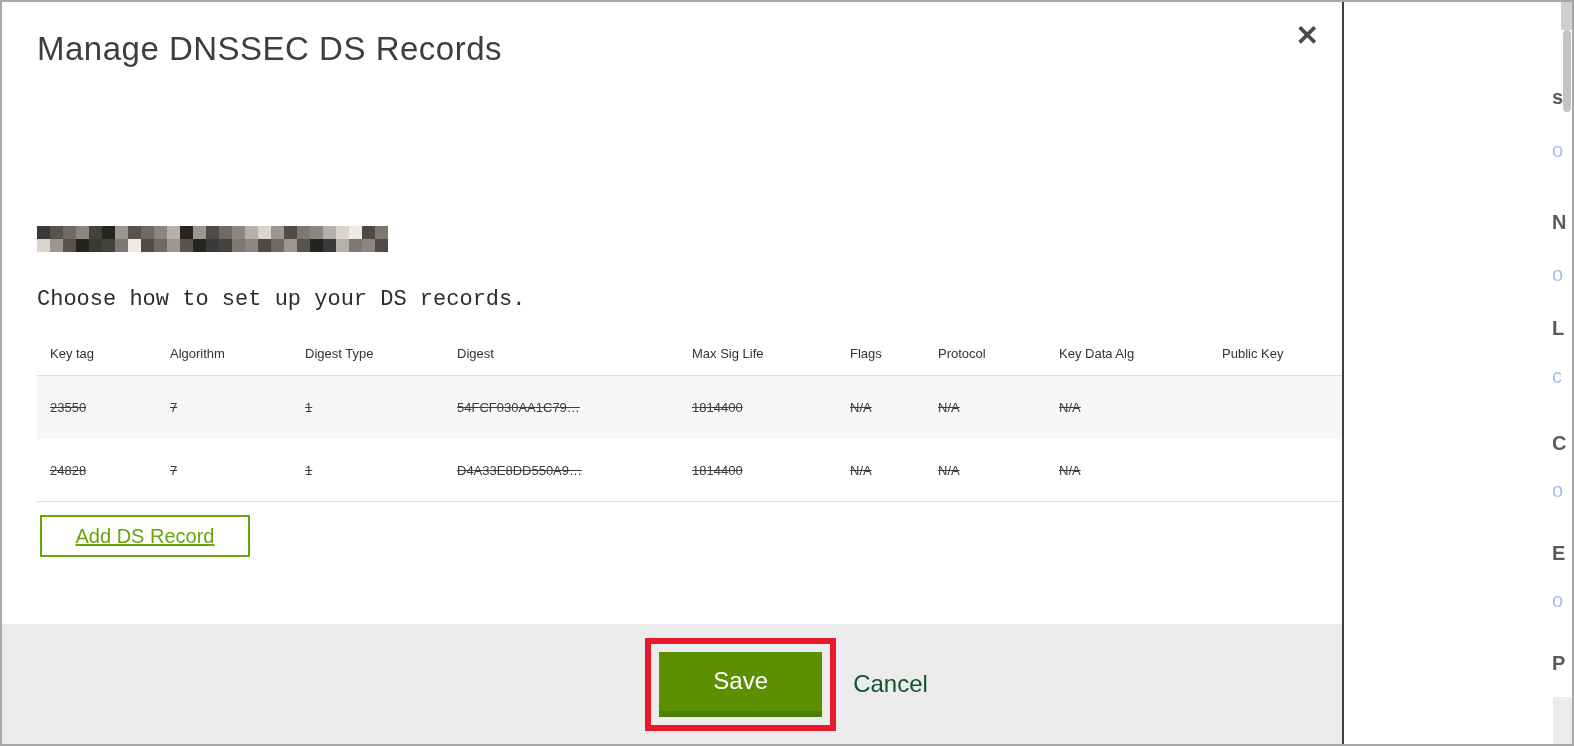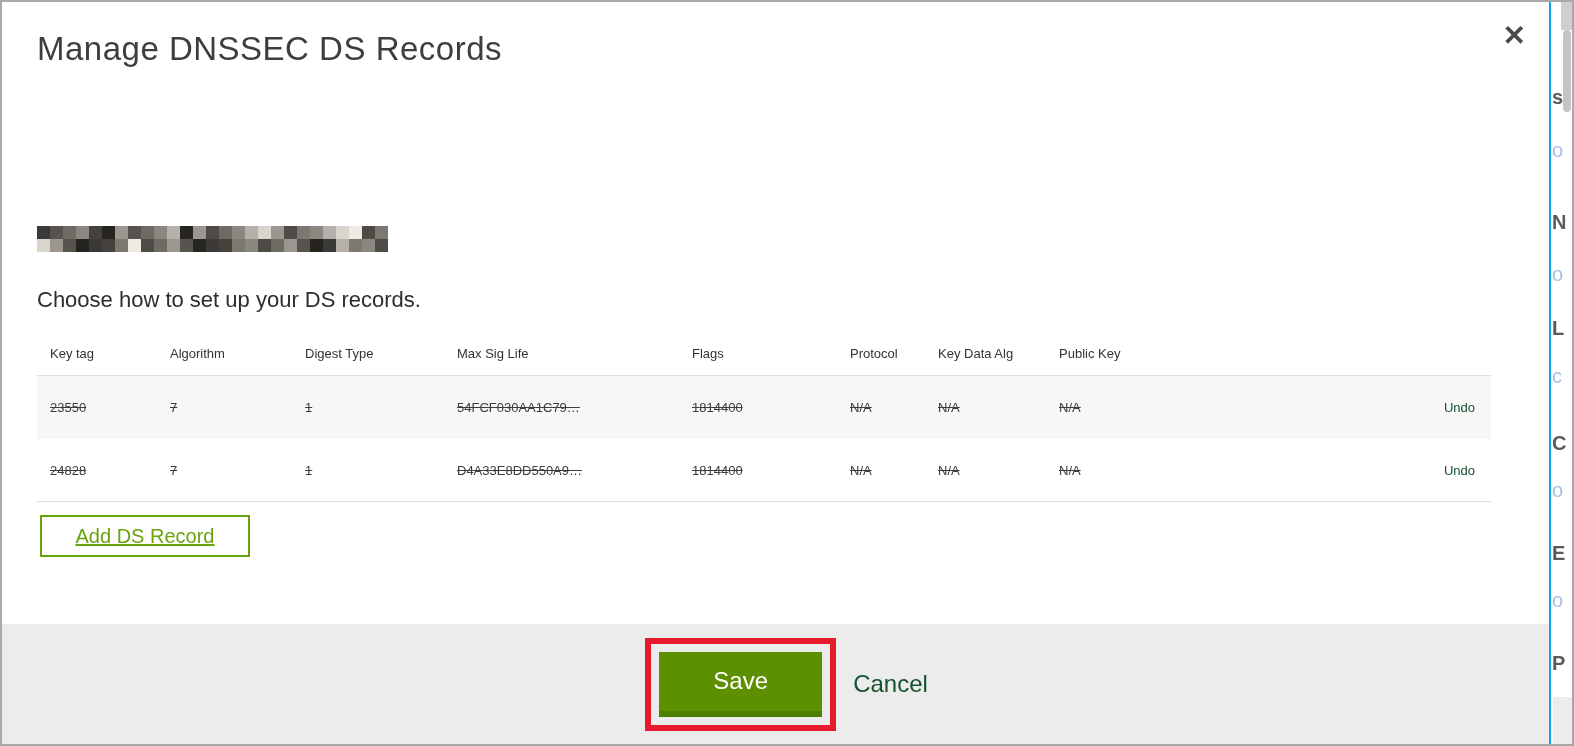--- a/index.html
+++ b/index.html
@@ -10,23 +10,23 @@
     position: relative; overflow: hidden;
   }
   .frame {
     position: absolute; left: 0; top: 0;
     width: 1574px; height: 746px;
     border: 2px solid #a9a9a9;
     background: #fff;
   }
   .modal {
     position: absolute; left: 0; top: 0;
-    width: 1549px; height: 742px;
+    width: 1342px; height: 742px;
     background: #fff;
-    border-right: 2px solid #0ea5e9;
+    border-right: 2px solid #404040;
     overflow: hidden;
   }
   .modal-title {
     position: absolute; left: 35px; top: 28px;
     font-size: 33px; font-weight: 400; color: #3e3e3e;
     letter-spacing: 0.5px;
   }
   .close-btn {
     position: absolute; right: 23px; top: 20px;
     font-size: 28px; font-weight: 700; color: #4a4a4a;
@@ -35,21 +35,21 @@
   .mosaic {
     position: absolute; left: 35px; top: 224px;
     width: 351px; height: 26px;
     display: grid;
     grid-template-columns: repeat(27, 13px);
     grid-template-rows: repeat(2, 13px);
   }
   .mosaic span { width: 13px; height: 13px; display: block; }
   .subtitle {
     position: absolute; left: 35px; top: 285px;
-    font-size: 22px; color: #2d2d2d;
+    font-size: 22px; color: #2d2d2d; font-family: Liberation Mono, monospace;
   }
   .ds-table {
     position: absolute; left: 35px; top: 330px;
     width: 1454px;
     font-size: 13px; color: #3d3d3d;
   }
   .trow {
     display: grid;
     grid-template-columns: 120px 135px 152px 235px 158px 88px 121px 163px 1fr 90px;
     align-items: center;
@@ -194,20 +194,21 @@
         <span style="background: rgb(78, 74, 69);"></span>
       </div>
 
     <p class="subtitle">Choose how to set up your DS records.</p>
 
     <div class="ds-table">
       <div class="trow thead">
           <span>Key tag</span>
           <span>Algorithm</span>
           <span>Digest Type</span>
+          <span>Digest</span>
           <span>Max Sig Life</span>
           <span>Flags</span>
           <span>Protocol</span>
           <span>Key Data Alg</span>
           <span>Public Key</span>
           <span></span>
         </div>
       <div id="tbody">
           <div class="trow tr odd">
             <span class="strike">23550</span>

